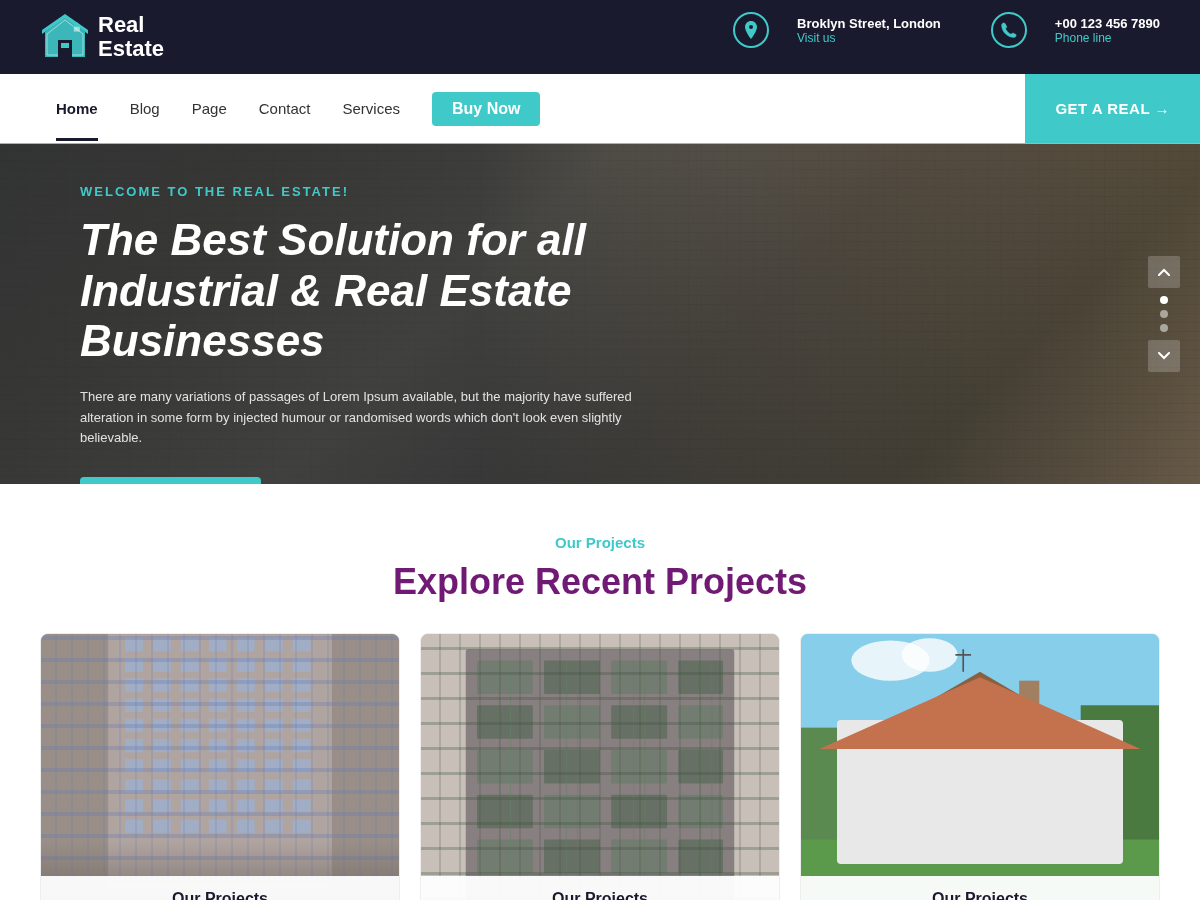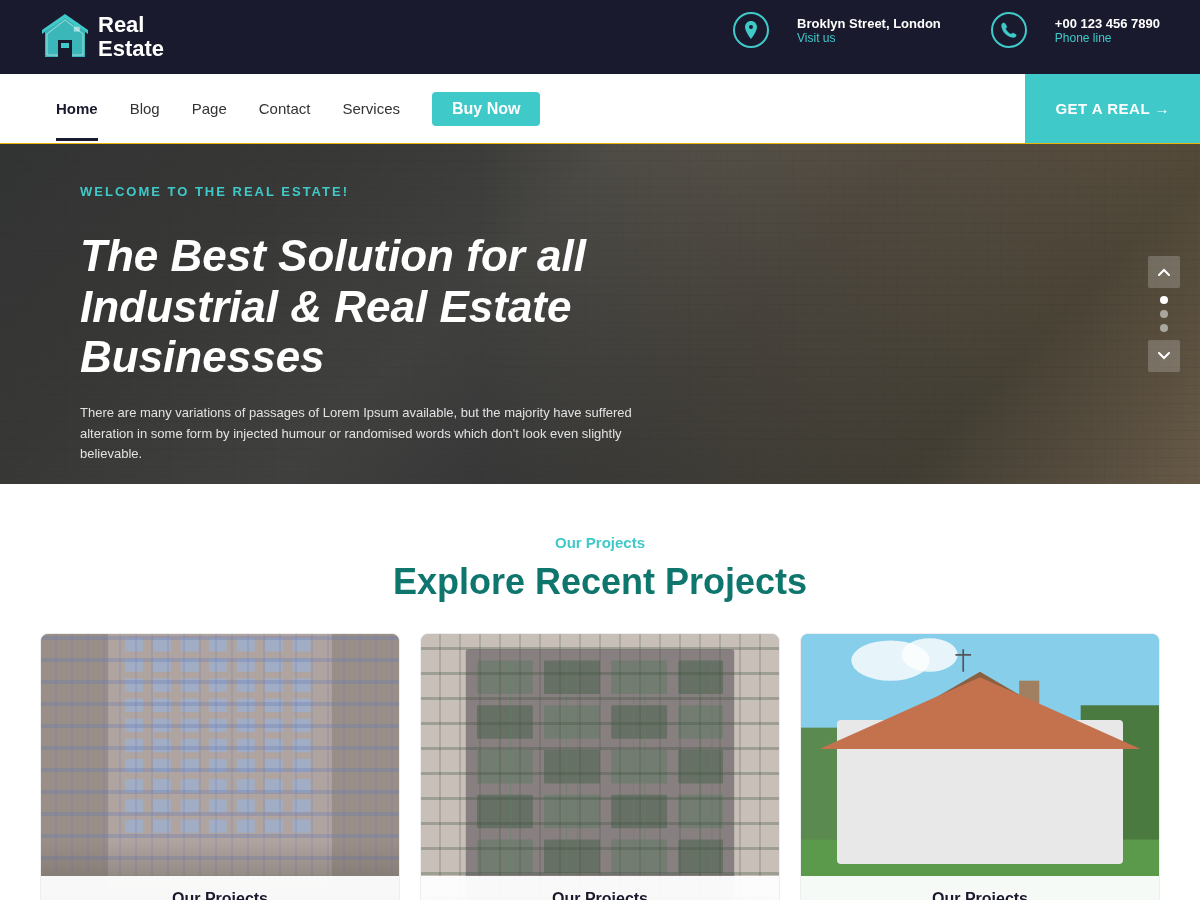--- a/index.html
+++ b/index.html
@@ -185,21 +185,21 @@
       left: 80px;
       top: 40px;
       max-width: 640px;
     }
     .hero-welcome {
       color: #40c9c9;
       font-size: 13px;
       font-weight: 600;
       letter-spacing: 2px;
       text-transform: uppercase;
-      margin-bottom: 32px;
+      margin-bottom: 16px;
     }
     .hero-title {
       color: #fff;
       font-size: 44px;
       font-weight: 800;
       line-height: 1.15;
       margin-bottom: 20px;
       font-style: italic;
     }
     .hero-desc {
@@ -273,21 +273,21 @@
     }
     .section-subtitle {
       text-align: center;
       color: #40c9c9;
       font-size: 15px;
       font-weight: 600;
       margin-bottom: 10px;
     }
     .section-title {
       text-align: center;
-      color: #0f766e;
+      color: #701a75;
       font-size: 36px;
       font-weight: 800;
       margin-bottom: 30px;
     }
     .projects-grid {
       display: grid;
       grid-template-columns: repeat(3, 1fr);
       gap: 20px;
     }
     .project-card {

